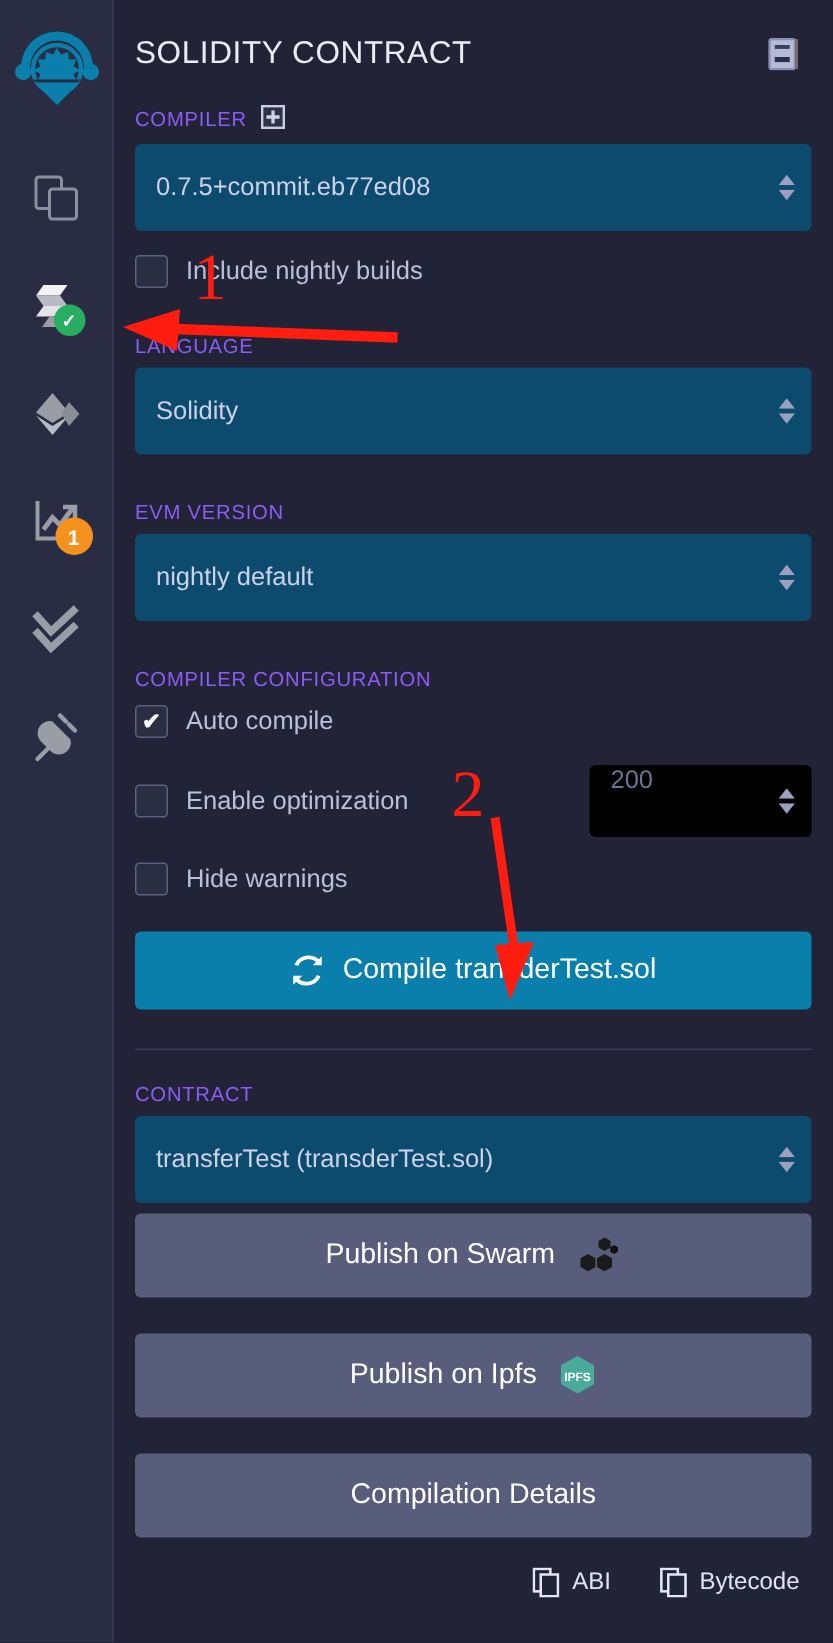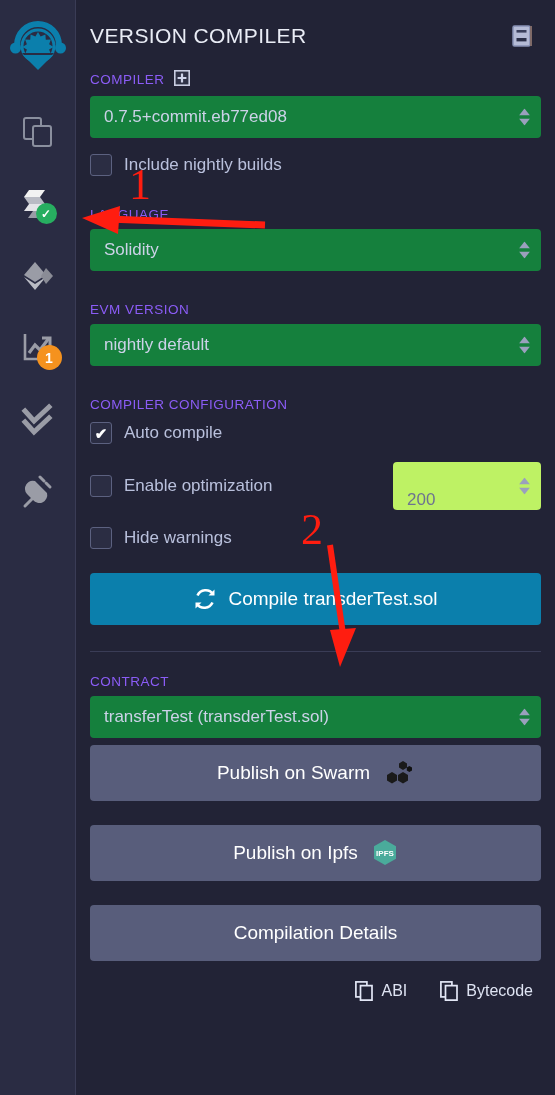--- a/index.html
+++ b/index.html
@@ -109,22 +109,22 @@
     letter-spacing: 0.5px;
     margin: 22px 0 7px 0;
     display: flex;
     align-items: center;
     gap: 9px;
   }
   .field-label.tight { margin-top: 31px; }
 
   .select-box {
     position: relative;
-    height: 42px;
-    background: #15803d;
+    height: 58px;
+    background: #0c4a6e;
     border-radius: 4px;
     display: flex;
     align-items: center;
     padding: 0 26px 0 14px;
   }
   .select-box .val {
     font-size: 17px;
     color: #ccd2e8;
     white-space: nowrap;
     overflow: hidden;
@@ -175,24 +175,24 @@
     align-items: center;
     margin-top: 18px;
     gap: 12px;
   }
   .opt-row .check-row { margin-top: 0; flex: 0 0 auto; }
   .runs-box {
     position: relative;
     margin-left: auto;
     width: 148px;
     height: 48px;
-    background: #bef264;
+    background: #000000;
     border-radius: 4px;
     display: flex;
-    align-items: flex-end;
+    align-items: flex-start;
     padding: 0 26px 0 14px;
   }
   .runs-box .val { font-size: 17px; color: #6e7490; }
 
   .compile-btn {
     margin: 24px 0 0 0;
     height: 52px;
     background: #0b7fac;
     border: none;
     border-radius: 4px;
@@ -329,21 +329,21 @@
         <path d="M25 8 L29 12" stroke="#9a9ca6" stroke-width="3" stroke-linecap="round"></path>
         <path d="M11 24 L4 31" stroke="#9a9ca6" stroke-width="3" stroke-linecap="round"></path>
       </svg>
     </div>
 
   </div>
 
   <div class="panel">
 
     <div class="panel-header">
-      <div class="panel-title">VERSION COMPILER</div>
+      <div class="panel-title">SOLIDITY CONTRACT</div>
       <span class="header-icon">
         <svg width="21" height="22" viewBox="0 0 21 22">
           <rect x="1" y="1" width="17" height="20" rx="1.5" fill="#b5bbd6" stroke="#8891b5" stroke-width="1.5"></rect>
           <rect x="4.5" y="5" width="10" height="2.6" fill="#3a3f5c"></rect>
           <rect x="4.5" y="13" width="10" height="3.4" fill="#2b2f48"></rect>
           <rect x="18" y="1" width="2" height="20" fill="#7f6a68"></rect>
         </svg>
       </span>
     </div>
 

